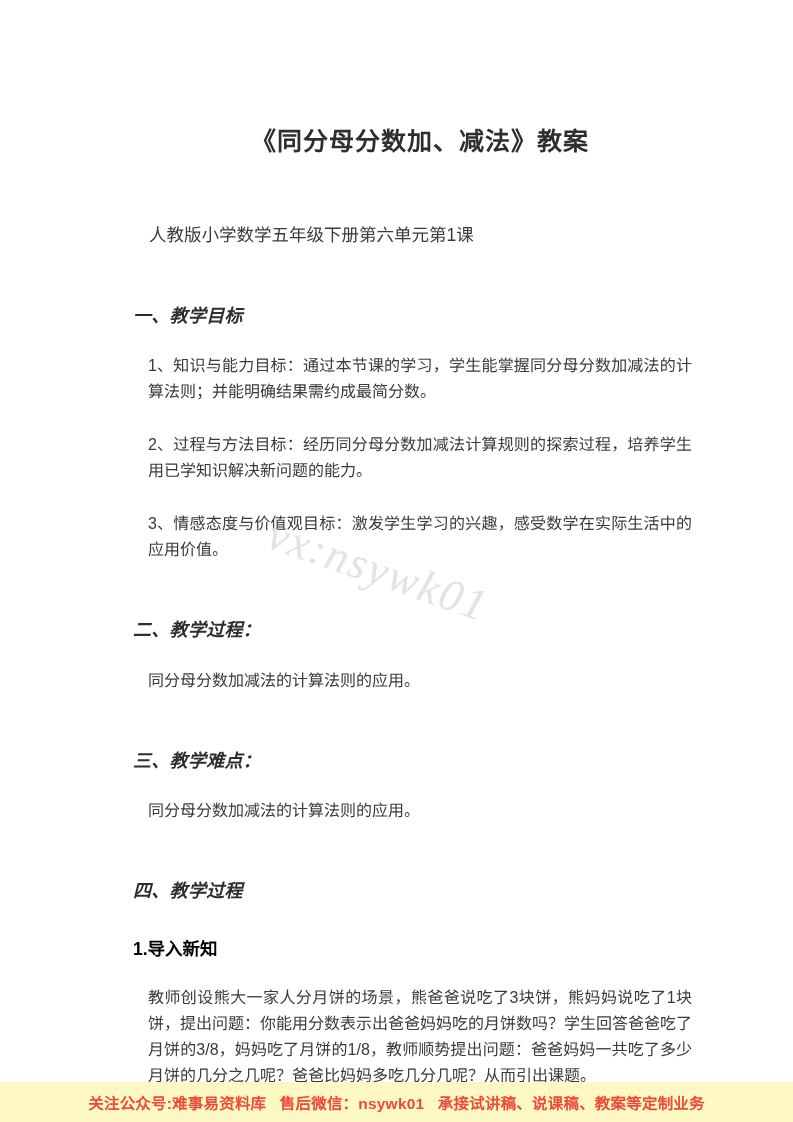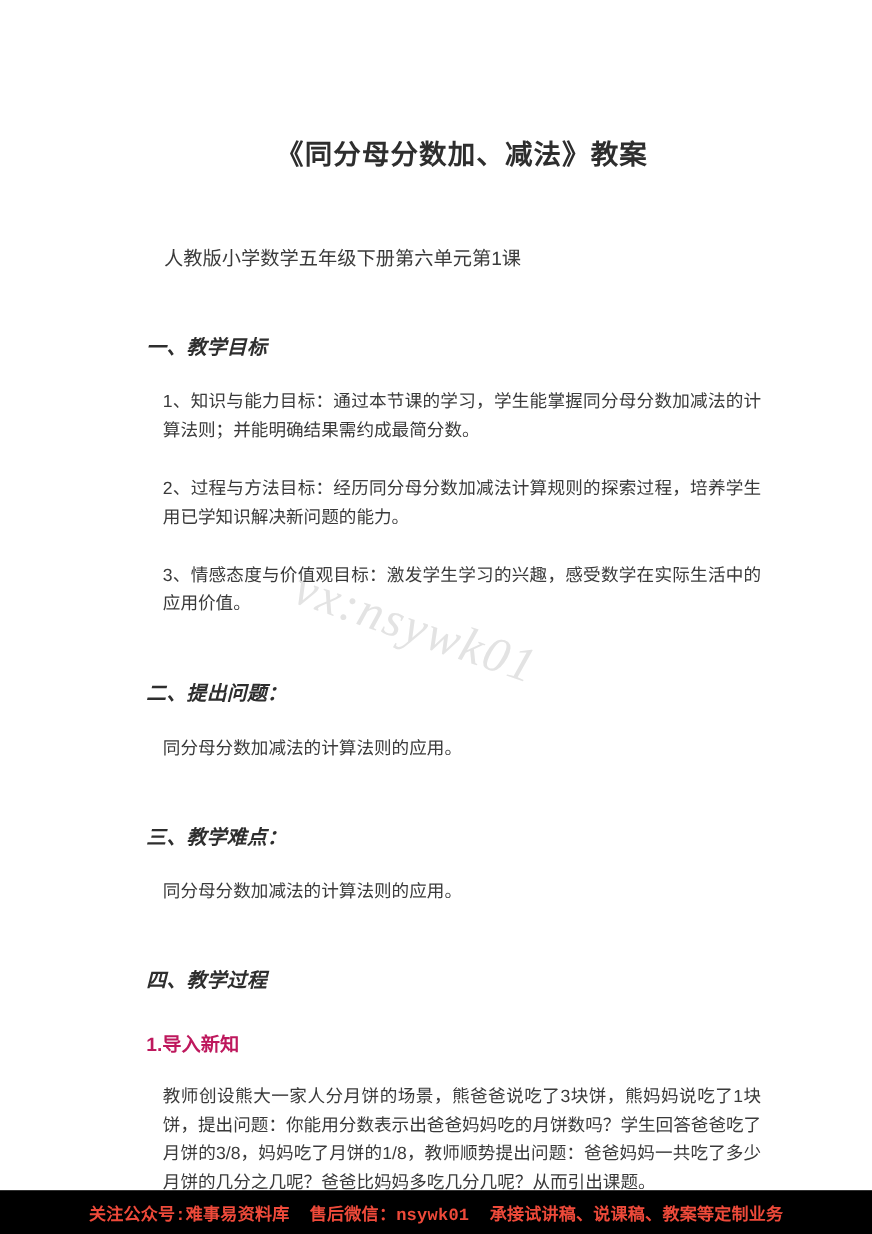--- a/index.html
+++ b/index.html
@@ -93,41 +93,40 @@
 
   .body-text.spaced {
     padding-top: 12px;
   }
 
   .sub-heading {
     margin: 0;
     padding-top: 33px;
     font-size: 17.5px;
     font-weight: bold;
-    color: #be185d;
+    color: #000000;
     line-height: 1.4;
   }
 
   .para-block {
     padding-top: 8px;
   }
 
   
   .footer-banner {
     position: absolute;
     left: 0;
     right: 0;
     bottom: 0;
     height: 40px;
     display: flex;
     align-items: center;
     justify-content: center;
-    background: #000000;
+    background: #fef9c3;
     z-index: 4;
-    font-family: Liberation Mono, monospace;
   }
   .footer-text {
     font-size: 15.5px;
     font-weight: bold;
     color: #ee4a3a;
     white-space: nowrap;
     letter-spacing: 0.2px;
   }
   .footer-text .seg { margin-right: 9px; }
   .footer-text .seg:last-child { margin-right: 0; }
@@ -146,21 +145,21 @@
     <p class="subtitle">人教版小学数学五年级下册第六单元第1课</p>
 
     <h2 class="section-heading">一、教学目标</h2>
 
     <p class="body-text">1、知识与能力目标：通过本节课的学习，学生能掌握同分母分数加减法的计算法则；并能明确结果需约成最简分数。</p>
 
     <p class="body-text spaced">2、过程与方法目标：经历同分母分数加减法计算规则的探索过程，培养学生用已学知识解决新问题的能力。</p>
 
     <p class="body-text spaced">3、情感态度与价值观目标：激发学生学习的兴趣，感受数学在实际生活中的应用价值。</p>
 
-    <h2 class="section-heading">二、提出问题：</h2>
+    <h2 class="section-heading">二、教学过程：</h2>
 
     <p class="body-text">同分母分数加减法的计算法则的应用。</p>
 
     <h2 class="section-heading">三、教学难点：</h2>
 
     <p class="body-text">同分母分数加减法的计算法则的应用。</p>
 
     <h2 class="section-heading">四、教学过程</h2>
 
     <h3 class="sub-heading">1.导入新知</h3>

